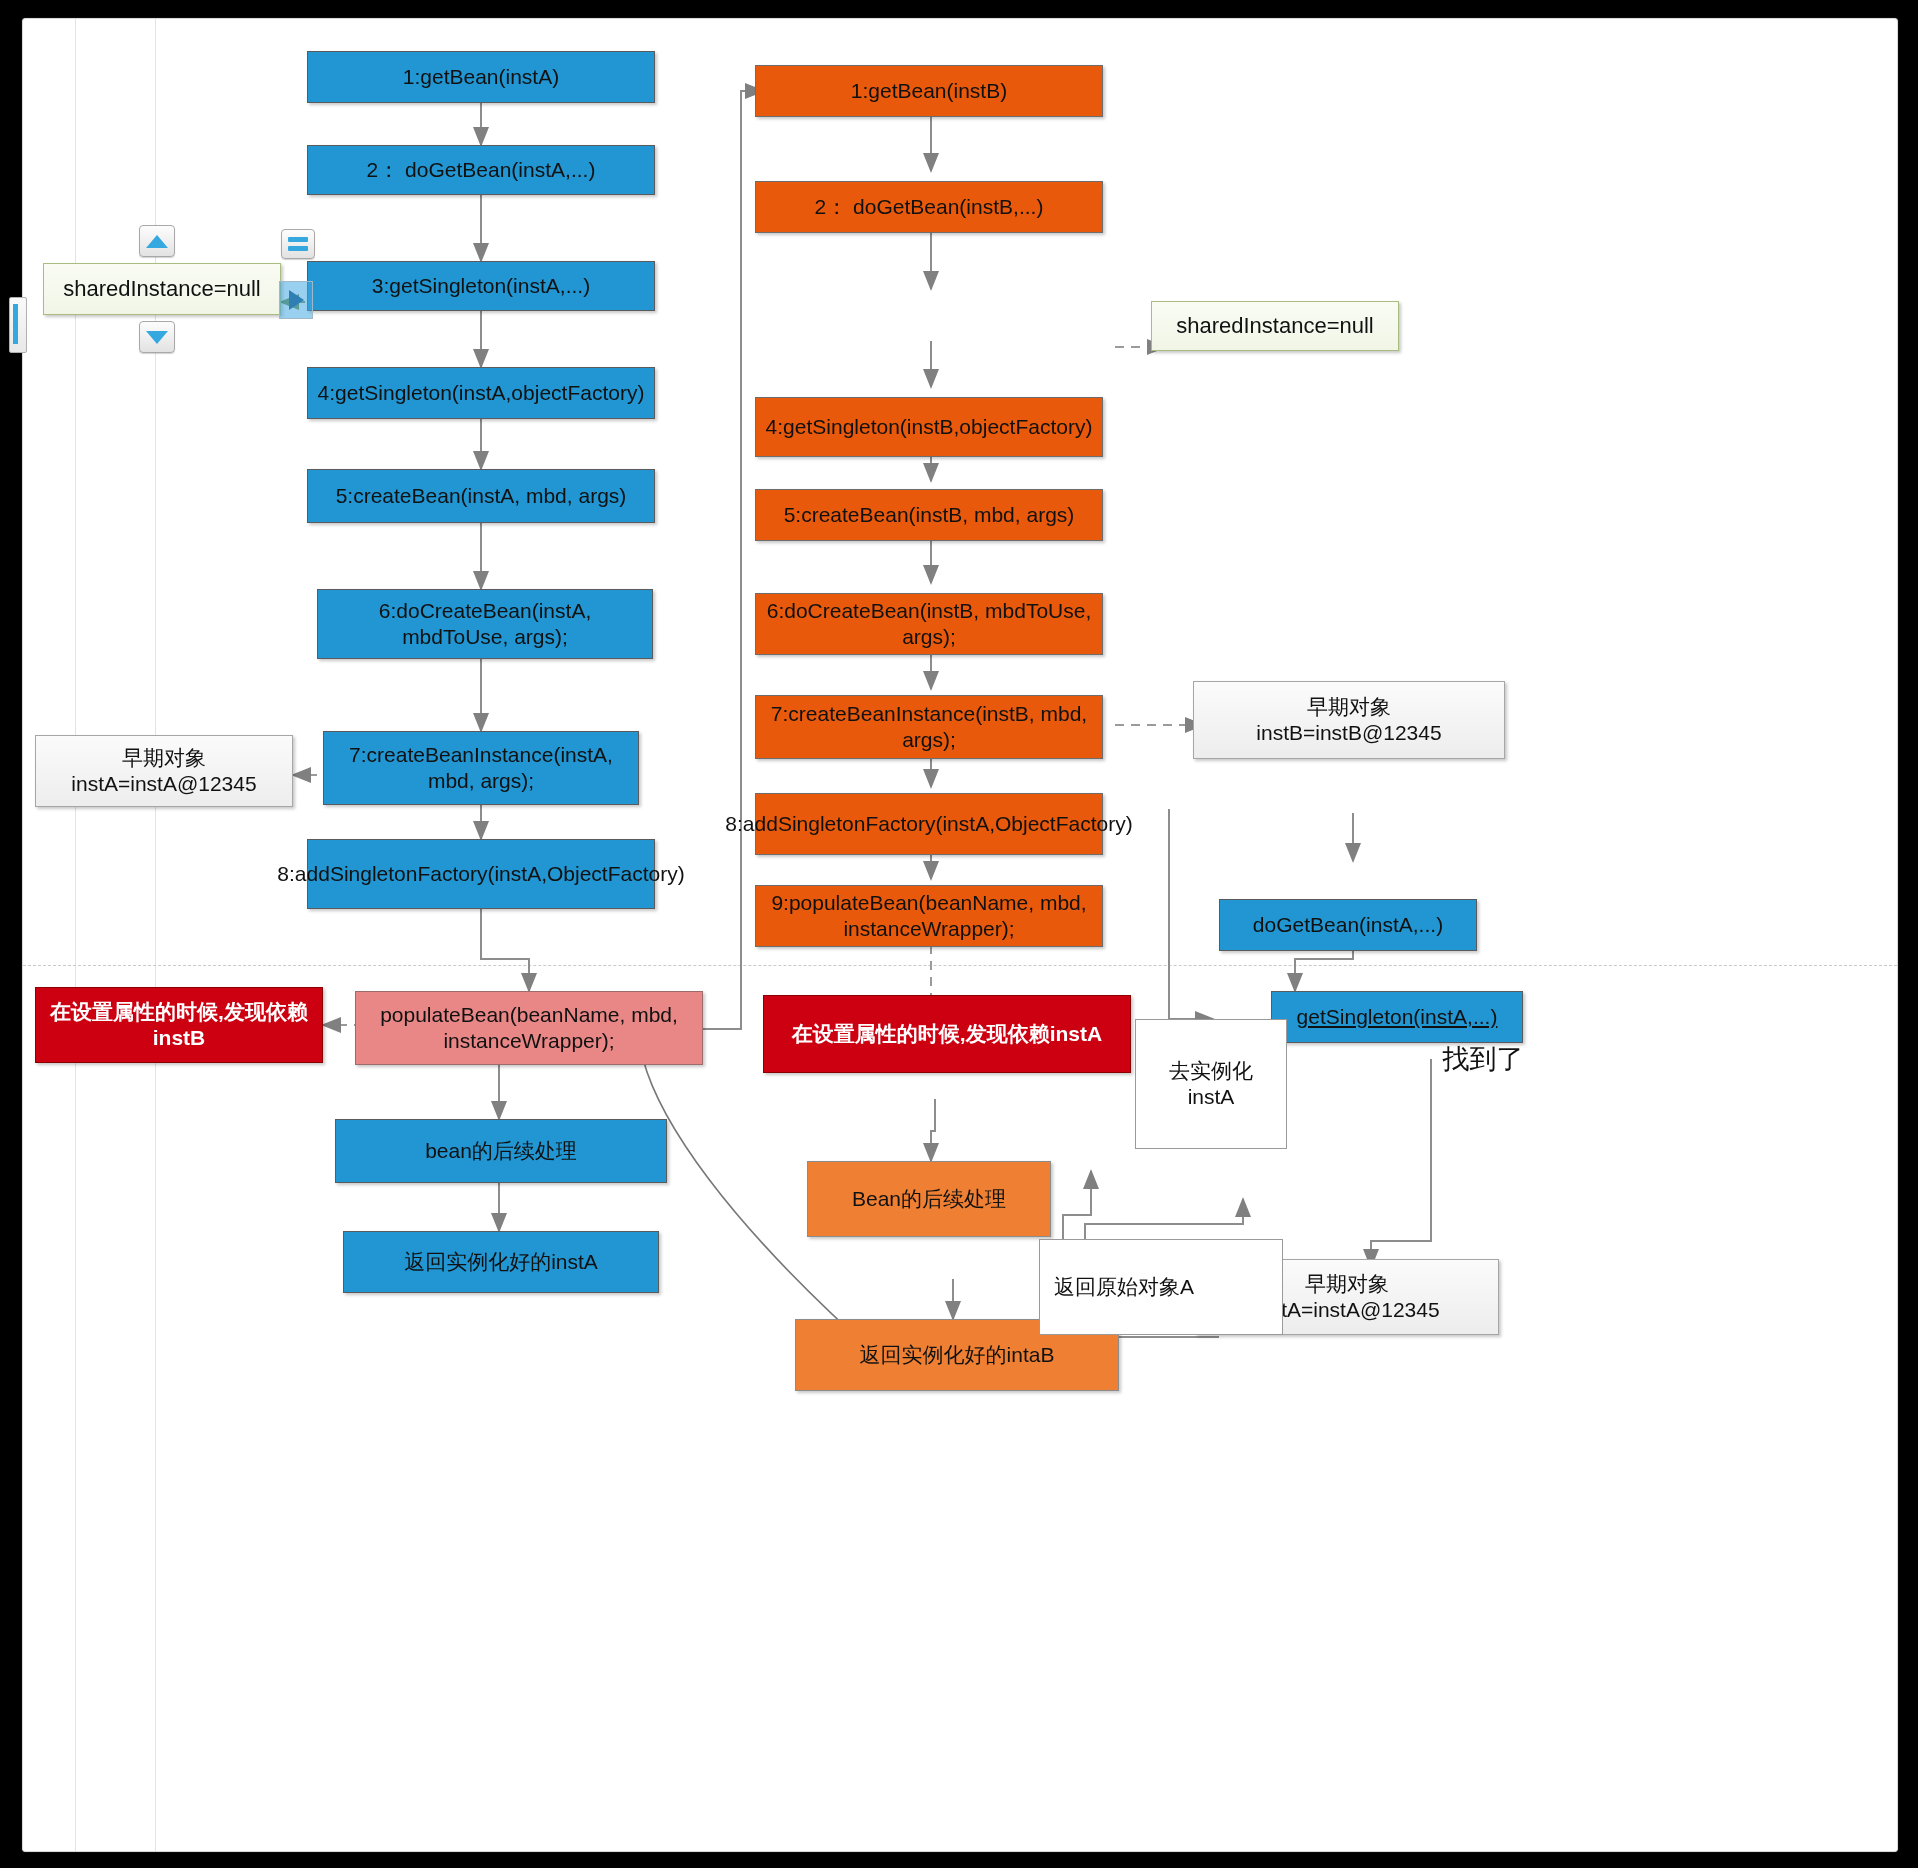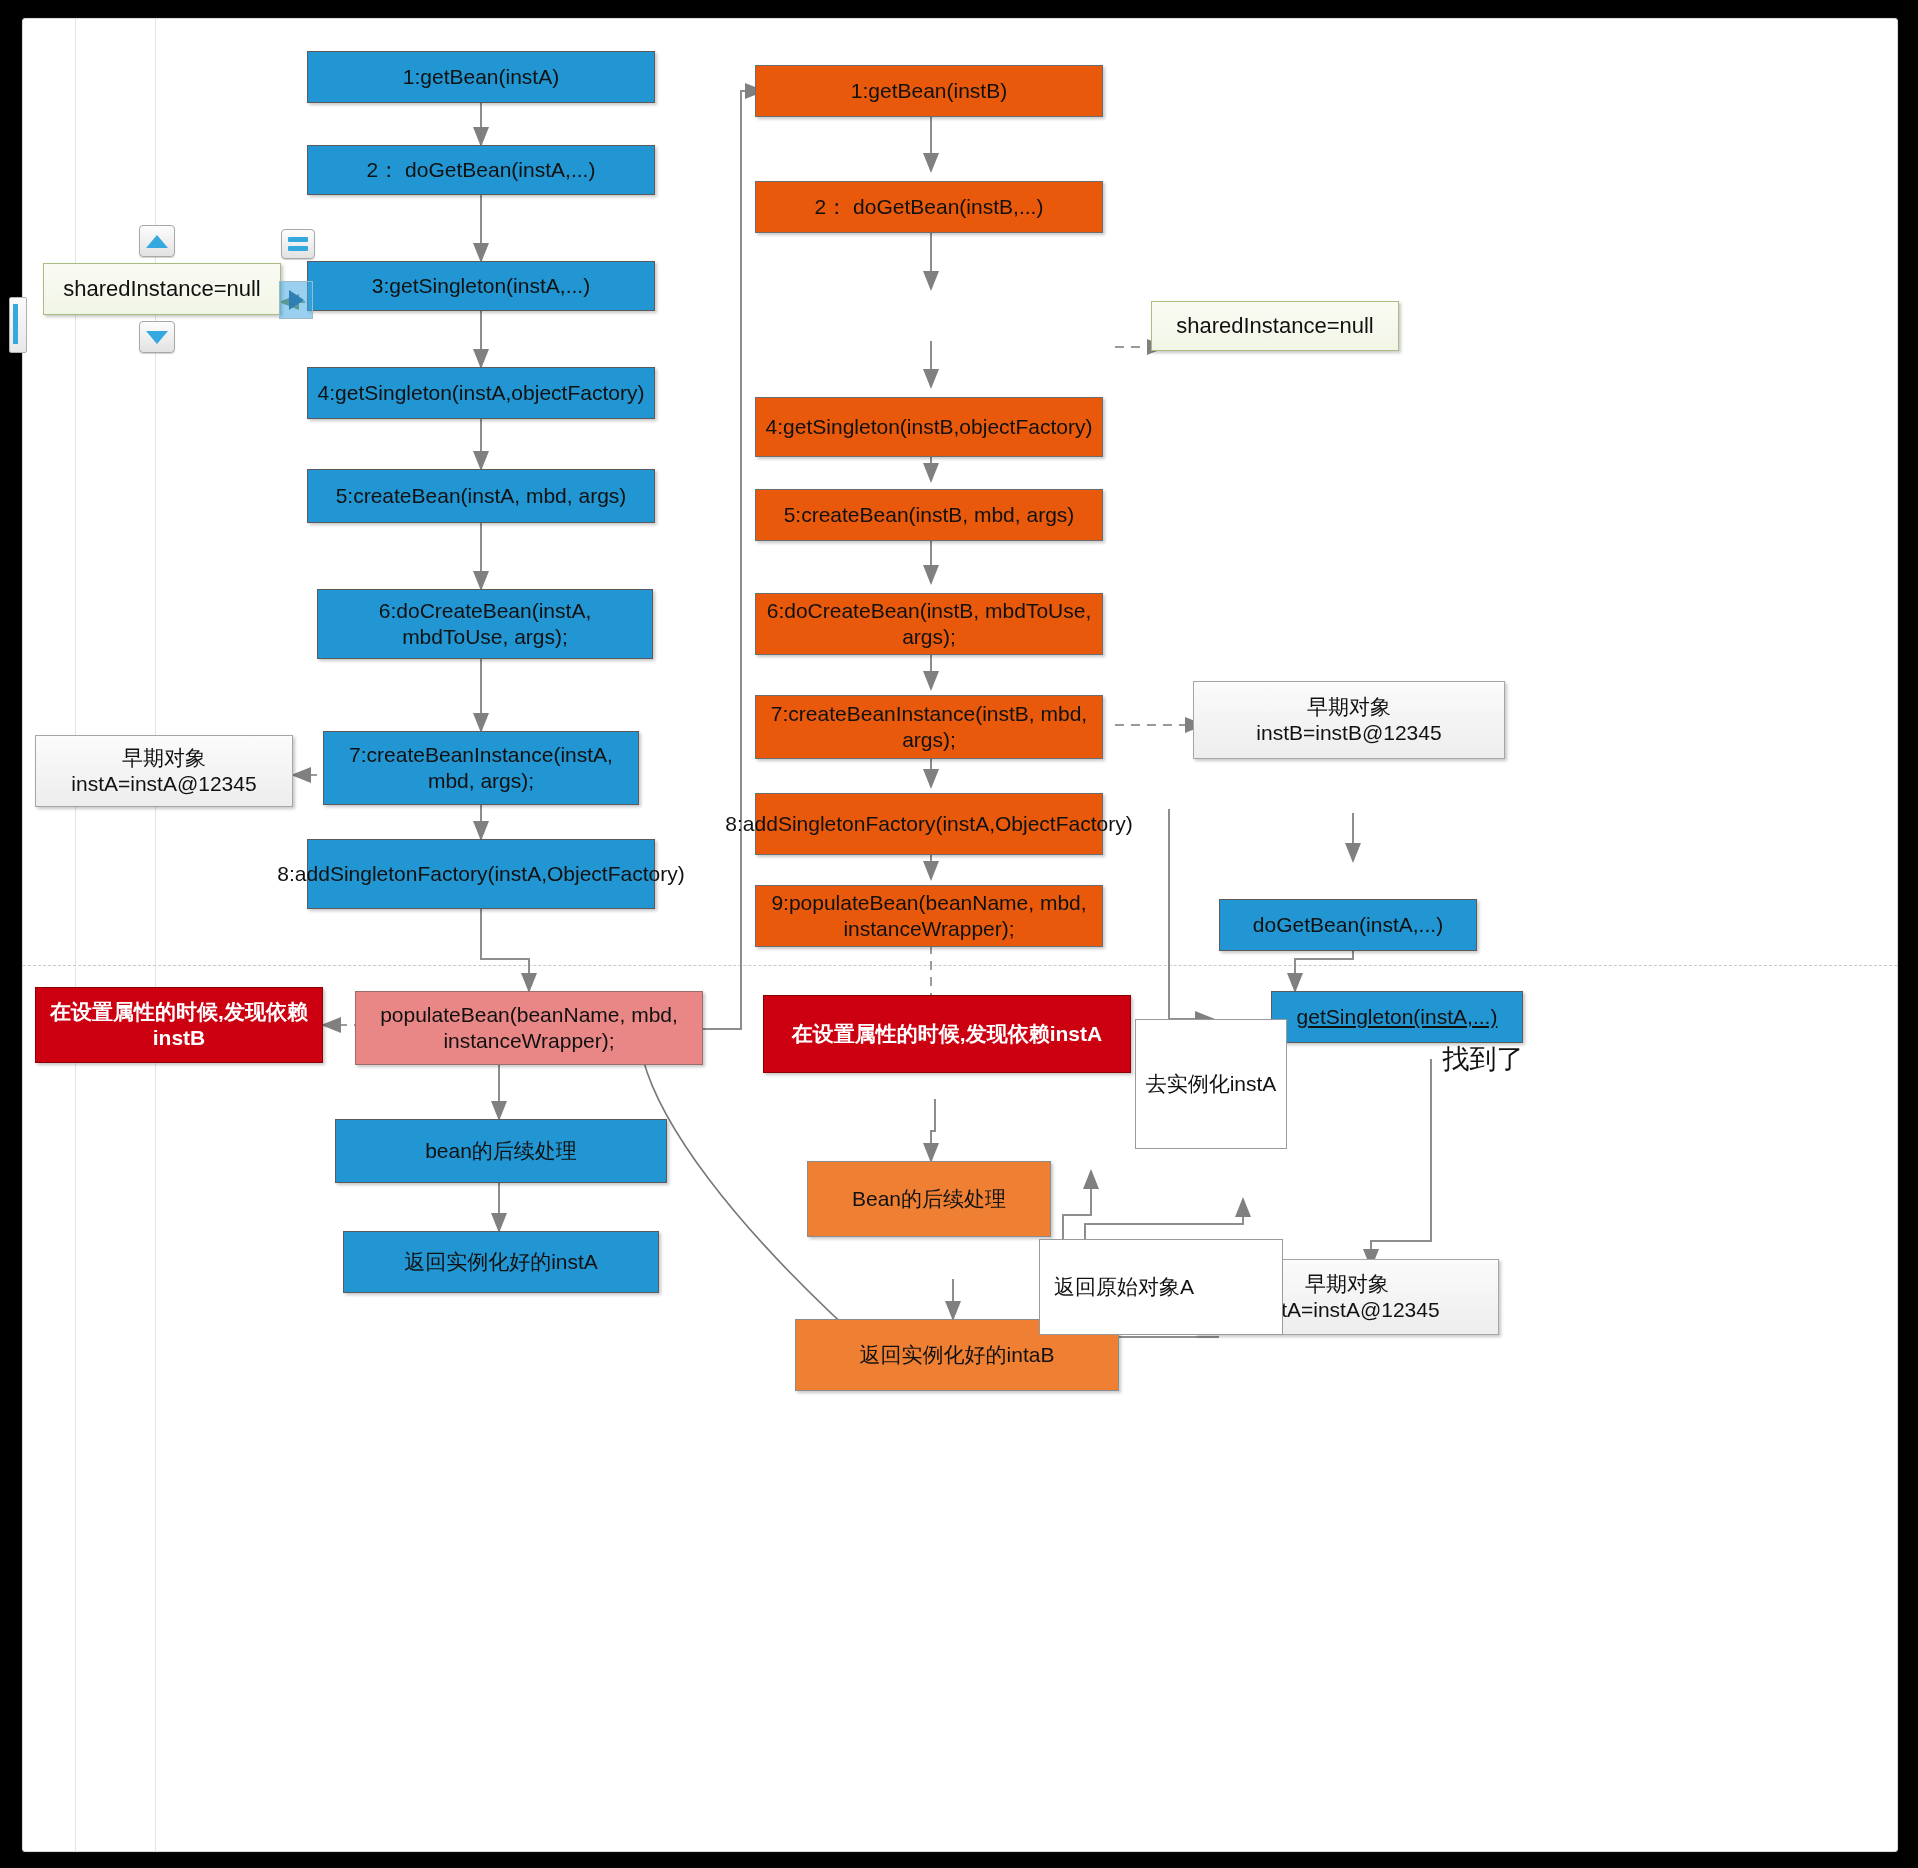--- a/index.html
+++ b/index.html
@@ -168,21 +168,21 @@
     <div class="node orange-light" style="left:772px;top:1300px;width:324px;height:72px;">返回实例化好的intaB</div>
 
     <div class="node blue" style="left:1196px;top:880px;width:258px;height:52px;">doGetBean(instA,...)</div>
     <div class="node blue" style="left:1248px;top:972px;width:252px;height:52px;text-decoration:underline;">getSingleton(instA,...)</div>
 
     <div class="node grey" style="left:1172px;top:1240px;width:304px;height:76px;flex-direction:column;">
       <span>早期对象</span>
       <span>instA=instA@12345</span>
     </div>
 
-    <div class="node plainbox" style="left:1112px;top:1000px;width:152px;height:130px;flex-direction:row;">
+    <div class="node plainbox" style="left:1112px;top:1000px;width:152px;height:130px;flex-direction:column;">
       <span>去实例化</span>
       <span>instA</span>
     </div>
 
     <div class="plainlbl" style="left:1400px;top:1022px;width:120px;">找到了</div>
 
     <div class="node plainbox" style="left:1016px;top:1220px;width:244px;height:96px;justify-content:flex-start;padding-left:14px;">返回原始对象A</div>
 
     <div class="ctrlbtn" style="left:116px;top:206px;">
       <span class="tri-up"></span>

